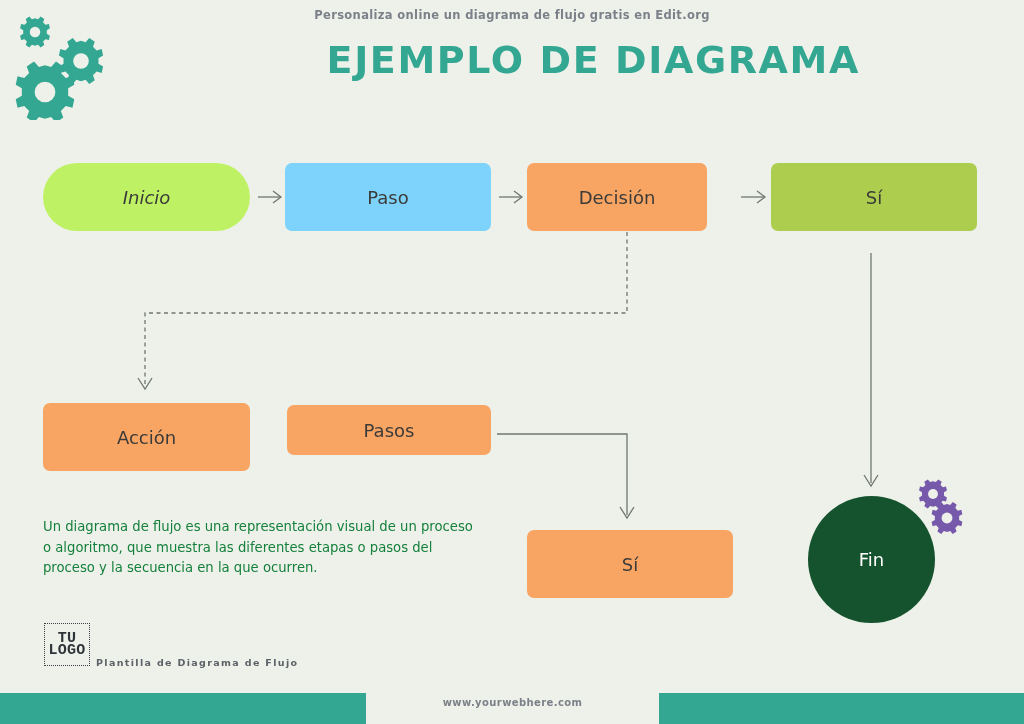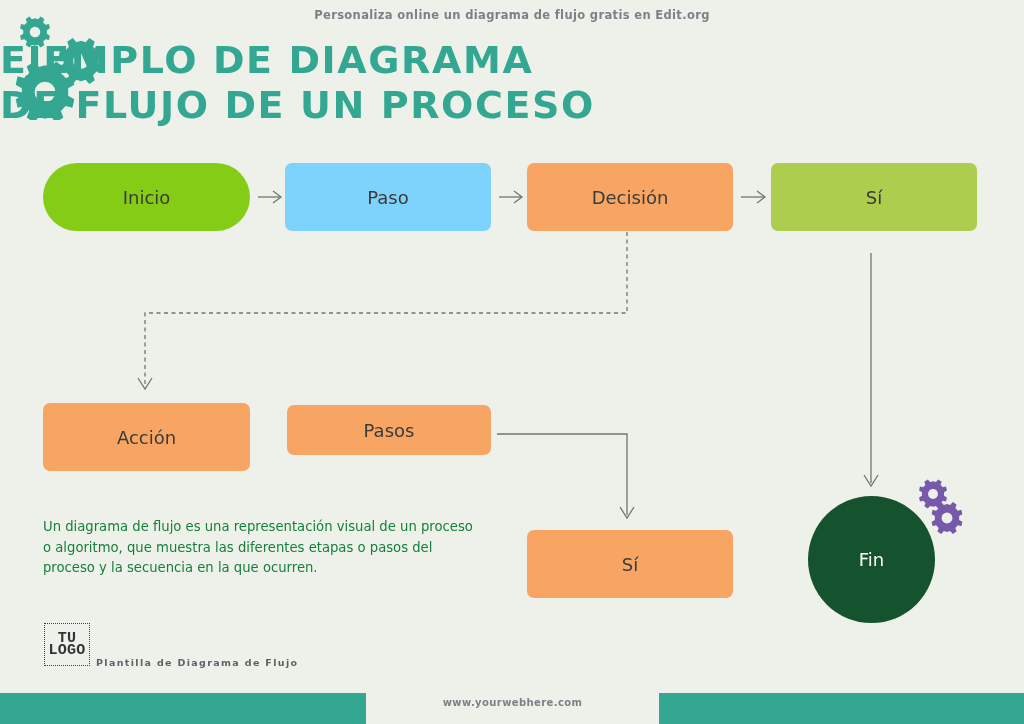--- a/index.html
+++ b/index.html
@@ -27,21 +27,21 @@
     font-weight: bold;
     letter-spacing: 0.35px;
     color: #7c8189;
     font-family: "DejaVu Sans", "Liberation Sans", sans-serif;
   }
   .title-block {
     position: absolute;
     top: 38px;
     left: 0;
     width: 860px;
-    text-align: left;
+    text-align: right;
     color: #34a793;
     font-size: 38px;
     font-weight: bold;
     letter-spacing: 1.6px;
     line-height: 45px;
     font-family: "DejaVu Sans", "Liberation Sans", sans-serif;
   }
   .title-line { display: block; white-space: pre; }
 
   
@@ -51,22 +51,23 @@
   .node {
     position: absolute;
     display: flex;
     align-items: center;
     justify-content: center;
     font-size: 18px;
     color: #3b3b39;
     font-family: "DejaVu Sans", "Liberation Sans", sans-serif;
   }
   .node-start {
-    background: #84cc16;
+    background: #bef264;
     border-radius: 40px;
+    font-style: italic;
   }
   .node-step   { background: #7dd3fc; border-radius: 7px; }
   .node-orange { background: #f8a564; border-radius: 7px; }
   .node-lime   { background: #accd4d; border-radius: 7px; }
   .node-end {
     background: #14532d;
     border-radius: 50%;
     color: #ffffff;
   }
 
@@ -163,21 +164,20 @@
       <g transform="translate(37,84) scale(1.22)">
         <path d="M0,-22 L5,-20.5 L9,-25 L15,-21 L13,-15.5 L17,-11.5 L22.5,-13 L24,-6 L19,-3 L19,3 L24,6 L22.5,13 L17,11.5 L13,15.5 L15,21 L9,25 L5,20.5 L0,22 L-5,20.5 L-9,25 L-15,21 L-13,15.5 L-17,11.5 L-22.5,13 L-24,6 L-19,3 L-19,-3 L-24,-6 L-22.5,-13 L-17,-11.5 L-13,-15.5 L-15,-21 L-9,-25 L-5,-20.5 Z"></path>
         <circle cx="0" cy="0" r="8.5" fill="#eef1e9"></circle>
       </g>
     </g>
   </svg>
 
   <div class="tagline">Personaliza online un diagrama de flujo gratis en Edit.org</div>
   <div class="title-block">
     <span class="title-line">EJEMPLO DE DIAGRAMA</span>
-    <span class="title-line">DE FLUJO DE UN PROCESO</span>
   </div>
 
   <svg class="wires" viewBox="0 0 1024 724">
     <g stroke="#6f7672" fill="none" stroke-width="1.3">
 
       <g>
         <line x1="258" y1="197" x2="281" y2="197"></line>
         <polyline points="273,191 281,197 273,203" stroke-width="1.3"></polyline>
       </g>
 
@@ -209,21 +209,21 @@
   </svg>
 
   <div class="node node-start" style="left:43px; top:163px; width:207px; height:68px;">
     <span>Inicio</span>
   </div>
 
   <div class="node node-step" style="left:285px; top:163px; width:206px; height:68px;">
     <span>Paso</span>
   </div>
 
-  <div class="node node-orange" style="left:527px; top:163px; width:206px; height:68px;">
+  <div class="node node-orange" style="left:527px; top:163px; width:180px; height:68px;">
     <span>Decisión</span>
   </div>
 
   <div class="node node-lime" style="left:771px; top:163px; width:206px; height:68px;">
     <span>Sí</span>
   </div>
 
   <div class="node node-orange" style="left:43px; top:403px; width:207px; height:68px;">
     <span>Acción</span>
   </div>

